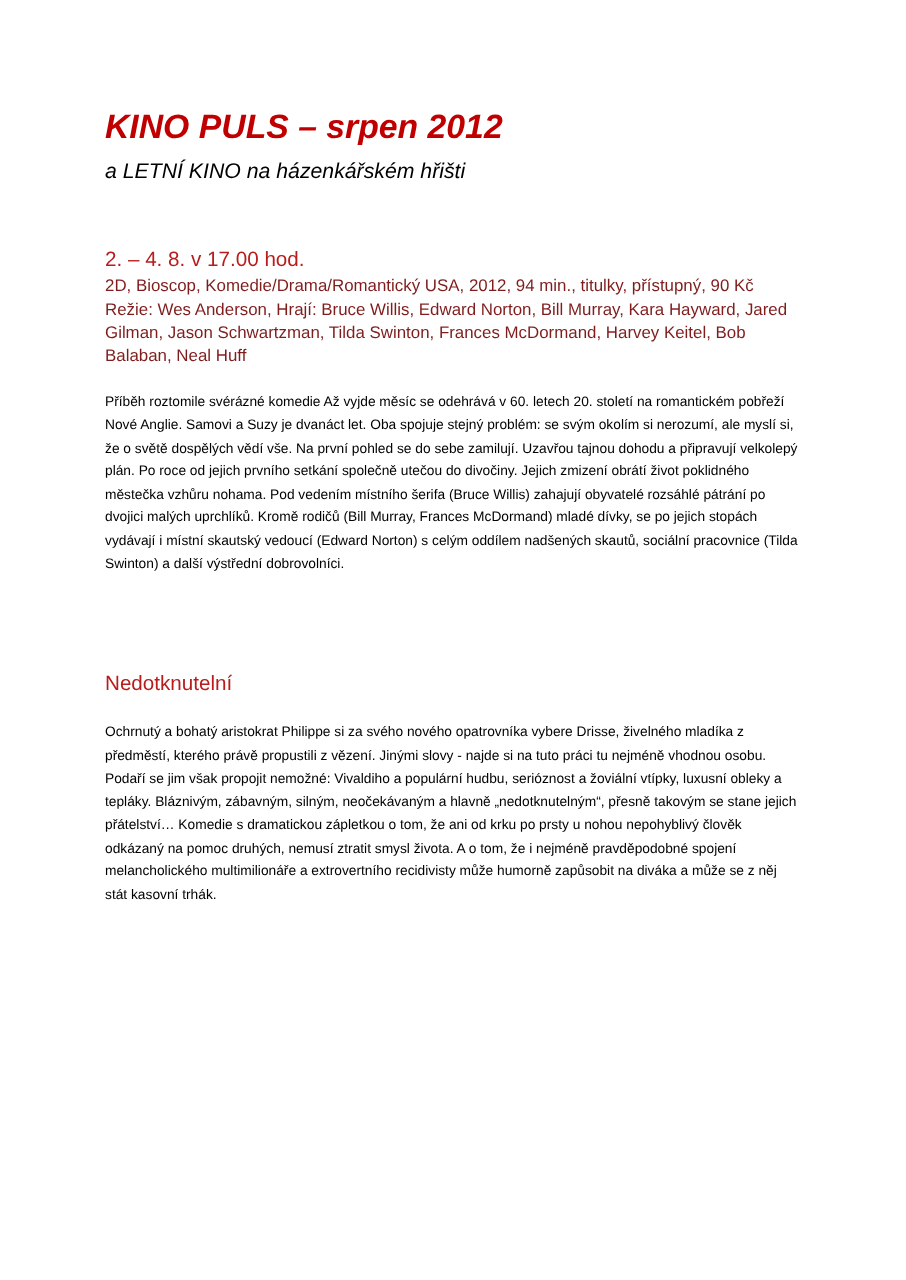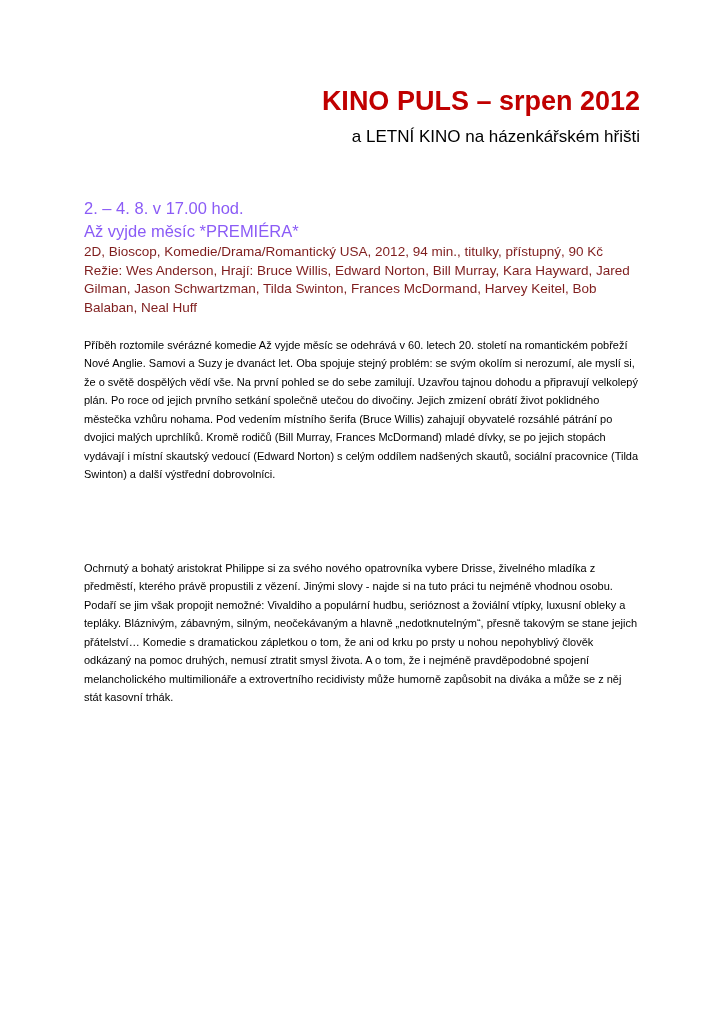--- a/index.html
+++ b/index.html
@@ -12,21 +12,22 @@
     width: 725px;
     height: 1024px;
     background: #ffffff;
     box-sizing: border-box;
     padding: 86px 85px 0 84px;
     font-family: "Liberation Sans", sans-serif;
     color: #000000;
     overflow: hidden;
   }
   .doc-header {
-    text-align: right;
+    text-align: left;
+    font-style: italic;
   }
   .doc-title {
     margin: 0 0 10px 0;
     font-size: 27px;
     line-height: 31px;
     font-weight: bold;
     color: #c00000;
   }
   .doc-subtitle {
     margin: 0;
@@ -38,21 +39,21 @@
     margin-top: 50px;
   }
   .film + .film {
     margin-top: 75px;
   }
   .film-schedule,
   .film-name {
     margin: 0;
     font-size: 16.5px;
     line-height: 23px;
-    color: #8b5cf6;
+    color: #b91c1c;
     font-weight: normal;
   }
   .film-meta,
   .film-credits {
     margin: 0;
     font-size: 13.5px;
     line-height: 18.5px;
     color: #7f1d1d;
   }
   .film-synopsis {
@@ -67,23 +68,23 @@
 
 <div class="page">
 
   <header class="doc-header">
     <h1 class="doc-title">KINO PULS – srpen 2012</h1>
     <p class="doc-subtitle">a LETNÍ KINO na házenkářském hřišti</p>
   </header>
 
   <section class="film">
     <p class="film-schedule">2. – 4. 8. v 17.00 hod.</p>
-    <p class="film-name">Až vyjde měsíc *PREMIÉRA*</p>
     <p class="film-meta">2D, Bioscop, Komedie/Drama/Romantický USA, 2012, 94 min., titulky, přístupný, 90 Kč</p>
     <p class="film-credits">Režie: Wes Anderson, Hrají: Bruce Willis, Edward Norton, Bill Murray, Kara Hayward, Jared Gilman, Jason Schwartzman, Tilda Swinton, Frances McDormand, Harvey Keitel, Bob Balaban, Neal Huff</p>
     <p class="film-synopsis">Příběh roztomile svérázné komedie Až vyjde měsíc se odehrává v 60. letech 20. století na romantickém pobřeží Nové Anglie. Samovi a Suzy je dvanáct let. Oba spojuje stejný problém: se svým okolím si nerozumí, ale myslí si, že o světě dospělých vědí vše. Na první pohled se do sebe zamilují. Uzavřou tajnou dohodu a připravují velkolepý plán. Po roce od jejich prvního setkání společně utečou do divočiny. Jejich zmizení obrátí život poklidného městečka vzhůru nohama. Pod vedením místního šerifa (Bruce Willis) zahajují obyvatelé rozsáhlé pátrání po dvojici malých uprchlíků. Kromě rodičů (Bill Murray, Frances McDormand) mladé dívky, se po jejich stopách vydávají i místní skautský vedoucí (Edward Norton) s celým oddílem nadšených skautů, sociální pracovnice (Tilda Swinton) a další výstřední dobrovolníci.</p>
   </section>
 
   <section class="film">
+    <p class="film-name">Nedotknutelní</p>
     <p class="film-synopsis">Ochrnutý a bohatý aristokrat Philippe si za svého nového opatrovníka vybere Drisse, živelného mladíka z předměstí, kterého právě propustili z vězení. Jinými slovy - najde si na tuto práci tu nejméně vhodnou osobu. Podaří se jim však propojit nemožné: Vivaldiho a populární hudbu, serióznost a žoviální vtípky, luxusní obleky a tepláky. Bláznivým, zábavným, silným, neočekávaným a hlavně „nedotknutelným“, přesně takovým se stane jejich přátelství… Komedie s dramatickou zápletkou o tom, že ani od krku po prsty u nohou nepohyblivý člověk odkázaný na pomoc druhých, nemusí ztratit smysl života. A o tom, že i nejméně pravděpodobné spojení melancholického multimilionáře a extrovertního recidivisty může humorně zapůsobit na diváka a může se z něj stát kasovní trhák.</p>
   </section>
 
 </div>
 
 </body></html>

